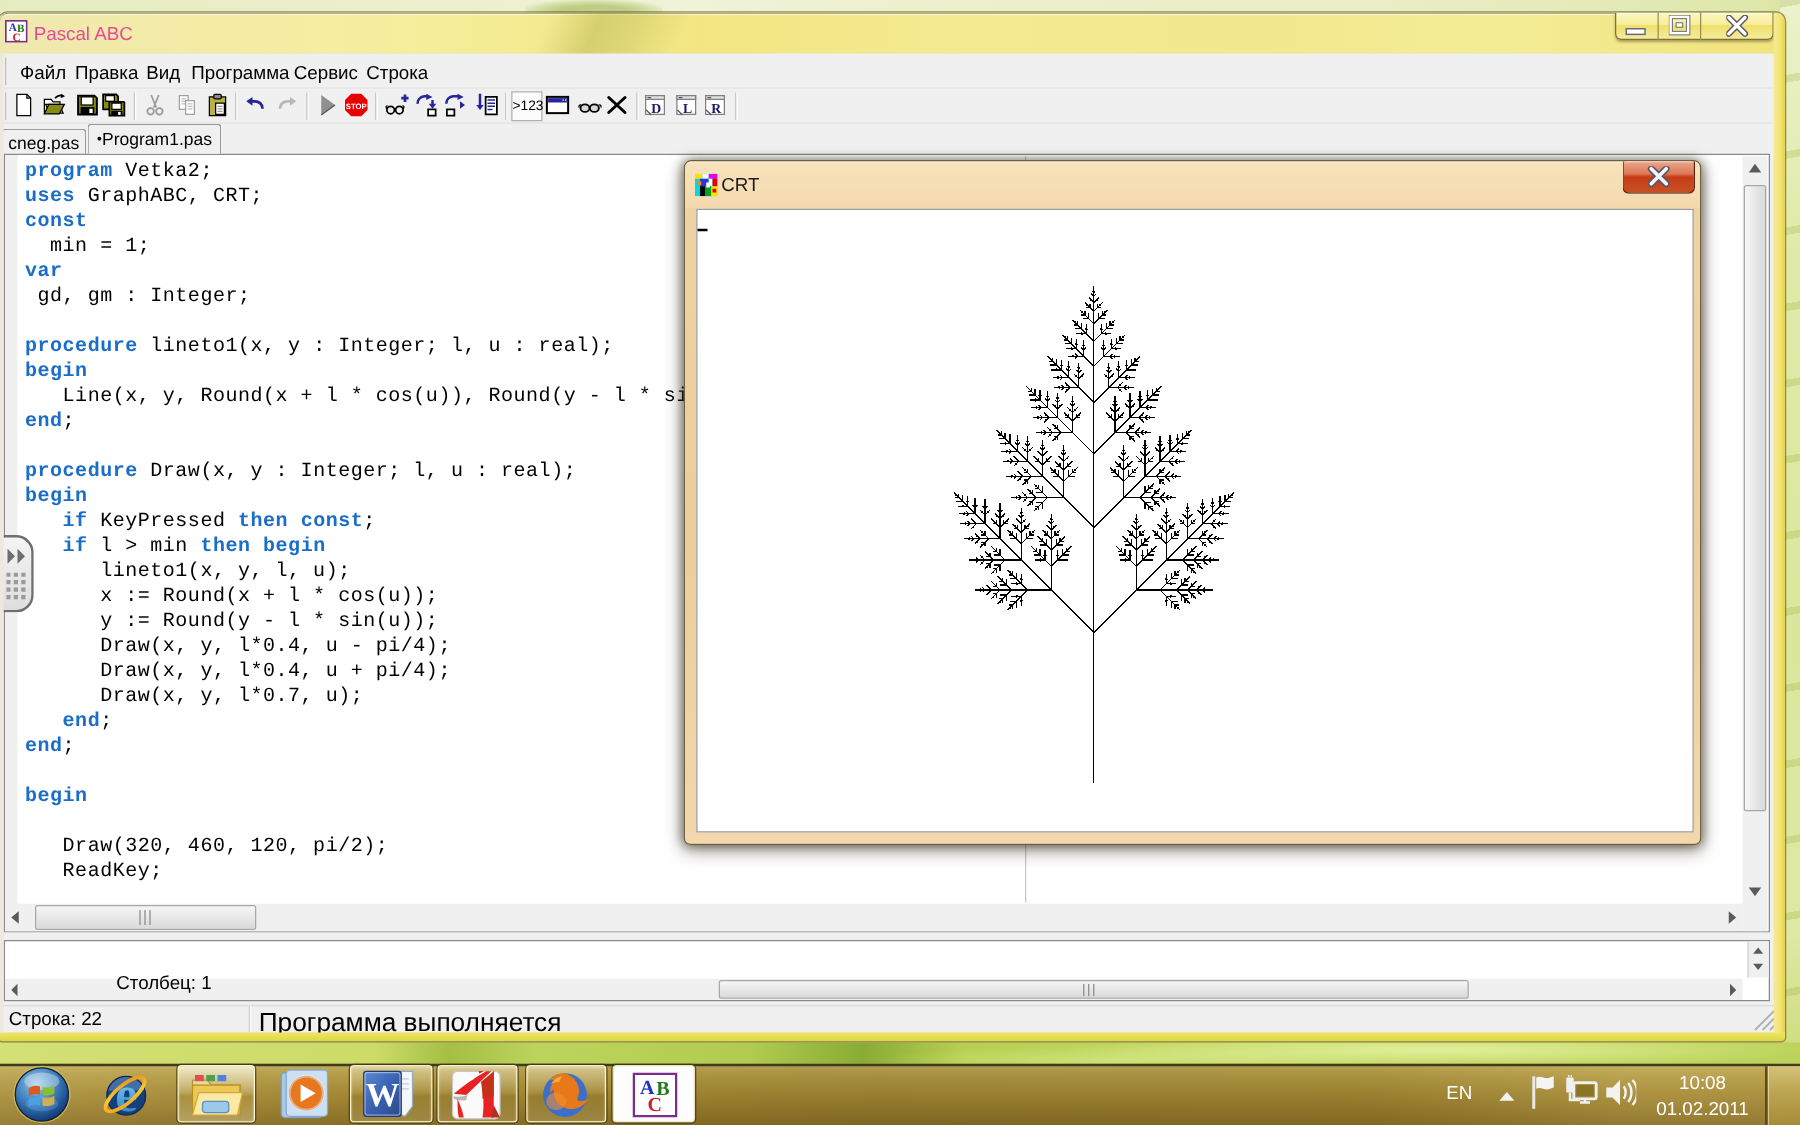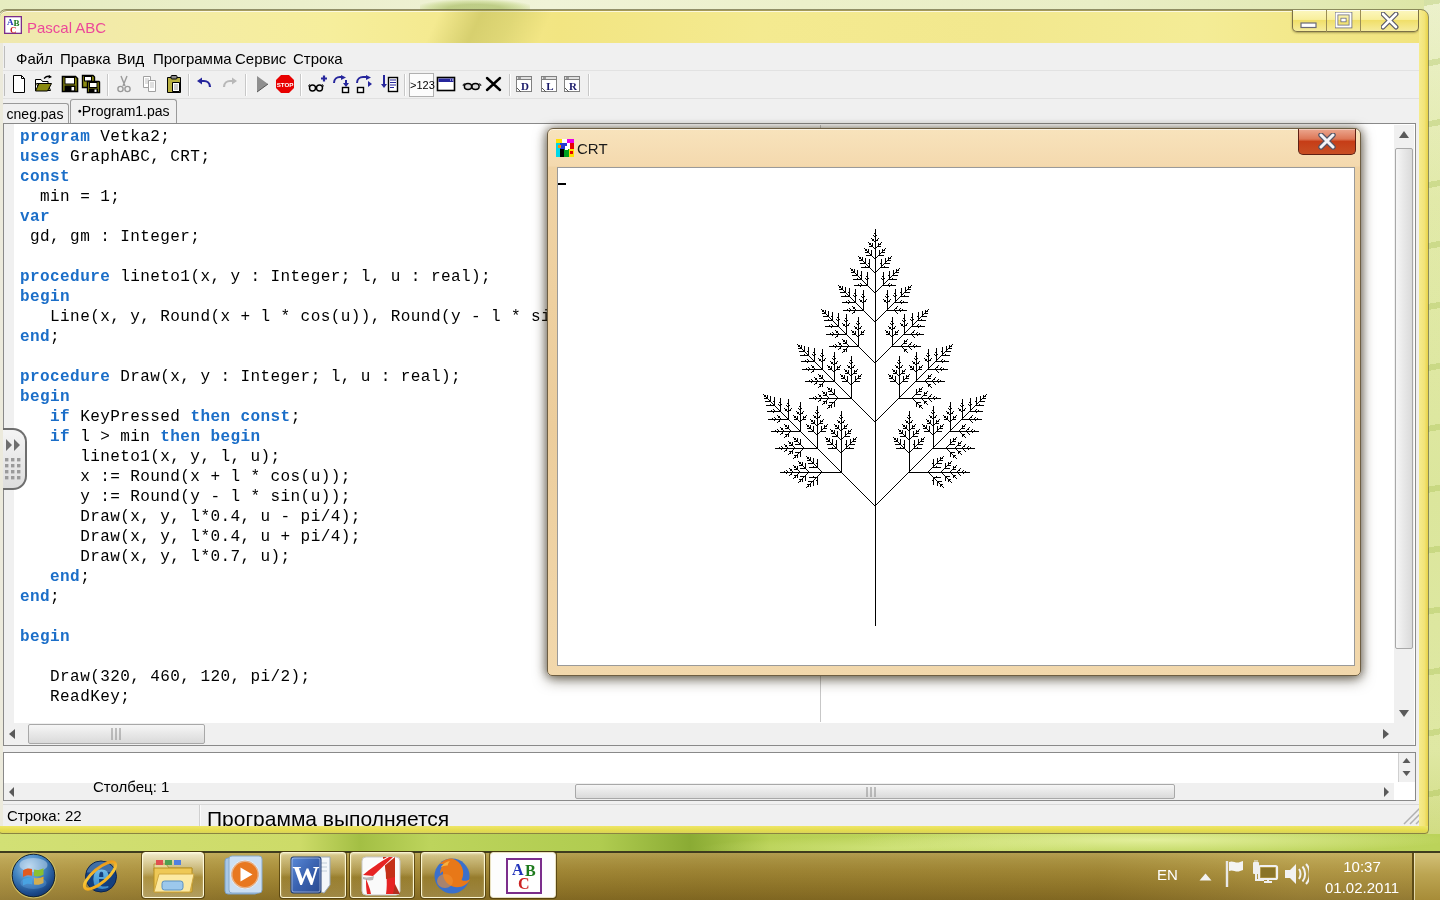--- a/index.html
+++ b/index.html
@@ -470,14 +470,14 @@
     <path d="M4 2V0M6 2V0" stroke="#f0f0f0"></path>
     <path d="M5 14v6h8" stroke="#f0f0f0" stroke-width="2" fill="none"></path>
     <rect x="8" y="6" width="18" height="13" rx="1.5" fill="none" stroke="#f0f0f0" stroke-width="2.2"></rect>
     <rect x="10" y="8" width="14" height="9" fill="#8a7428"></rect>
     <path d="M13 22h8M17 19v3" stroke="#f0f0f0" stroke-width="2"></path>
   </svg>
 <svg class="abs" style="left:1283px;top:861px" width="26" height="26" viewBox="0 0 26 26">
     <path d="M2 9v8h5l6 6V3L7 9z" fill="#f2f2f2"></path>
     <path d="M16 8c2 2.5 2 7.5 0 10M19.5 5.5c3.5 4 3.5 11 0 15M23 3c5 5.5 5 14.5 0 20" stroke="#f2f2f2" stroke-width="2" fill="none"></path>
   </svg>
-<div class="tray" style="left:1330px;top:858px;width:64px;text-align:center">10:37</div>
+<div class="tray" style="left:1330px;top:858px;width:64px;text-align:center">10:08</div>
 <div class="tray" style="left:1318px;top:879px;width:88px;text-align:center">01.02.2011</div>
 <div id="showdesk"></div>
 </body></html>

